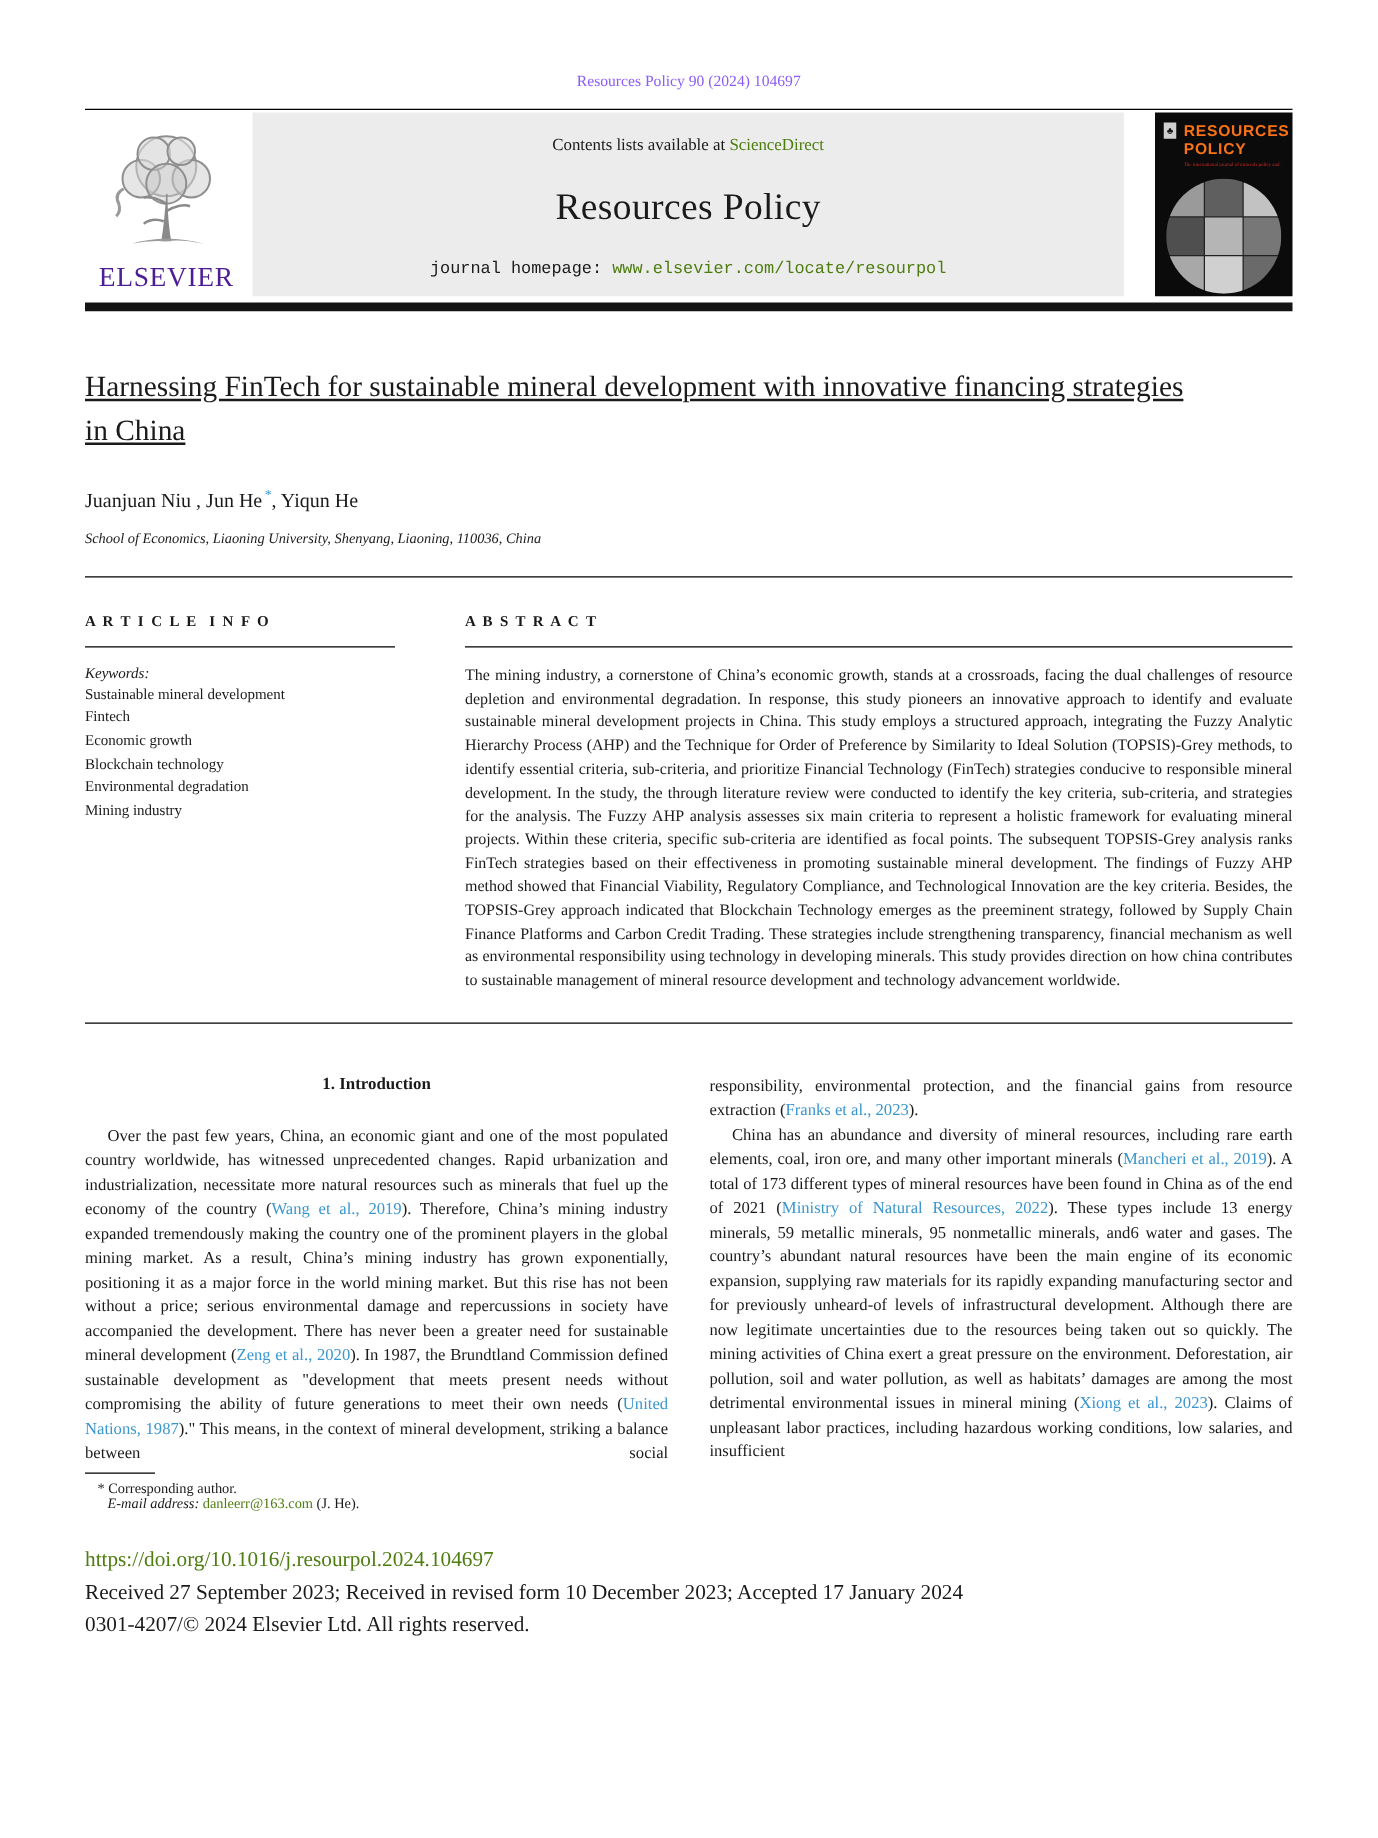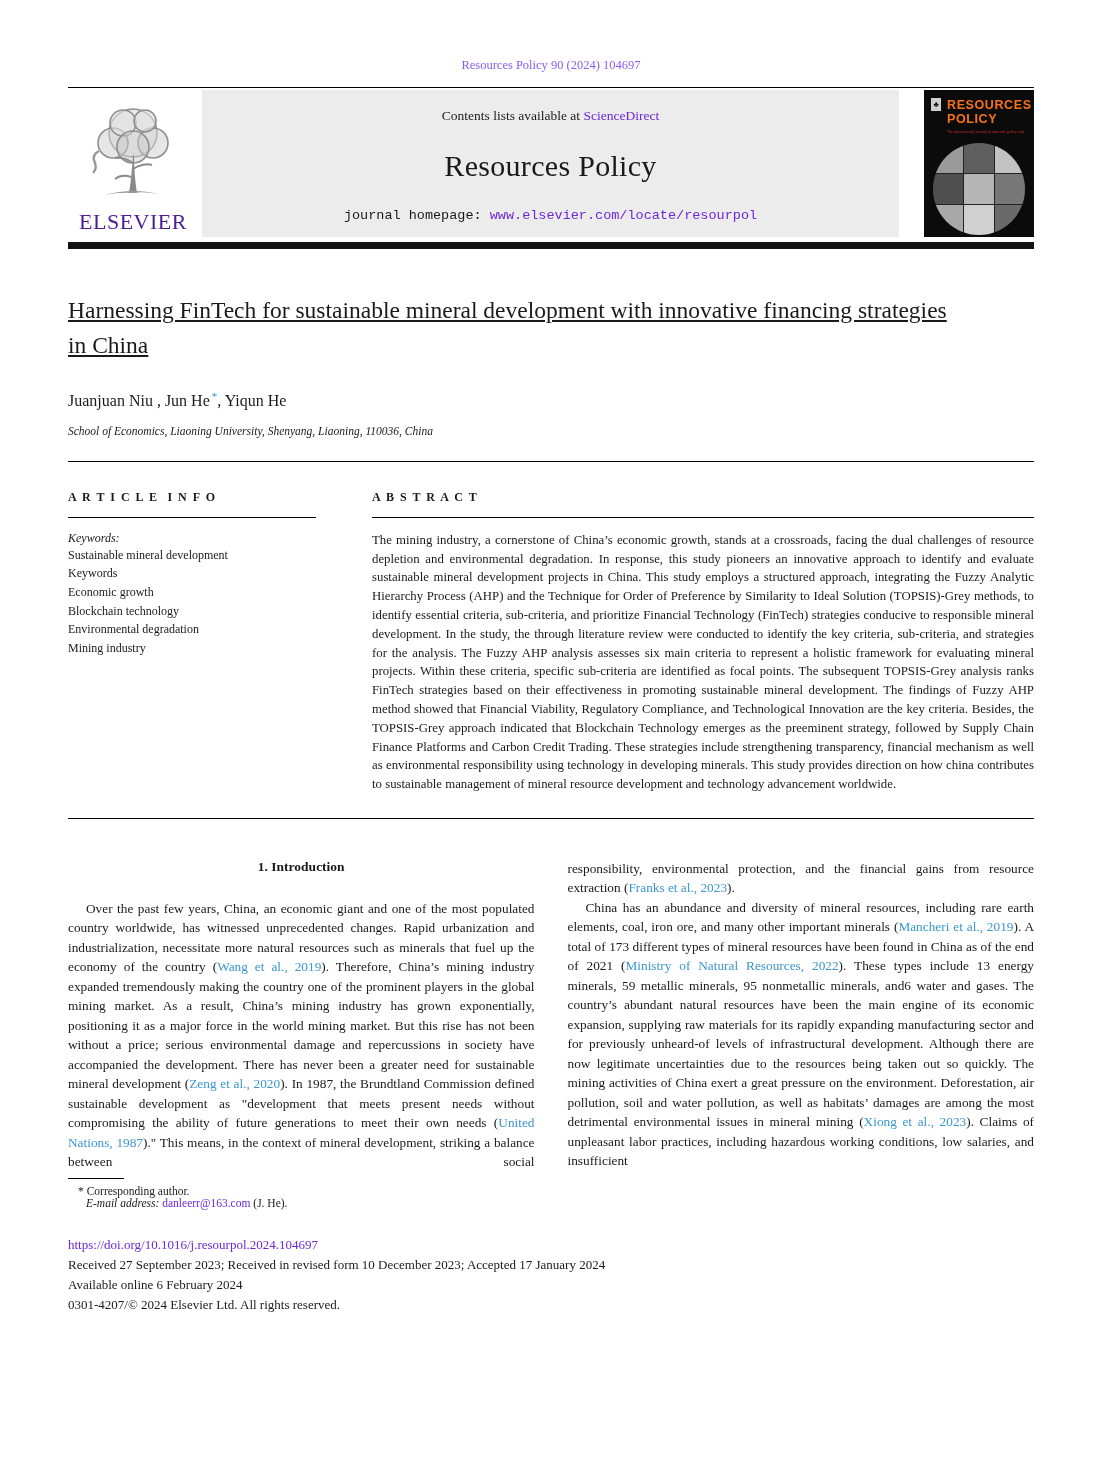--- a/index.html
+++ b/index.html
@@ -21,21 +21,21 @@
     font-family:"Liberation Serif", serif;color:#4c1d95;font-size:22px;letter-spacing:.5px;margin-top:-2px;
   }
   .gray-box{
     flex:1;background:#ececec;margin-left:4px;margin-right:25px;
     display:flex;flex-direction:column;align-items:center;justify-content:space-between;
     padding:18px 10px 14px 10px;box-sizing:border-box;
   }
   .contents-line{font-size:13.5px;}
   .journal-title{font-size:30px;letter-spacing:.3px;}
   .homepage-line{font-size:13.5px;font-family:Liberation Mono, monospace;}
-  .link{color:#6d28d9;text-align:right;}
+  .link{color:#4d7c0f;text-align:right;}
   a.link{text-decoration:none;cursor:pointer;}
   
   .cover{
     width:110px;height:147px;background:#0b0b0b;position:relative;flex:0 0 auto;
     display:flex;flex-direction:column;align-items:center;box-sizing:border-box;padding-top:8px;
   }
   .cover-mark{position:absolute;left:7px;top:8px;width:10px;height:13px;background:#cfcfcf;color:#111;
     font-size:8px;line-height:13px;text-align:center;overflow:hidden;}
   .cover-title{color:#f97316;font-family:"Liberation Sans", sans-serif;font-size:12.5px;font-weight:bold;
     letter-spacing:.6px;line-height:14px;text-align:left;width:78px;margin-left:14px;}
@@ -78,21 +78,21 @@
   .sec-heading{font-size:13.5px;font-weight:bold;margin:0 0 24px 0;text-align:center;}
   .body-p{font-size:13.3px;line-height:1.465;text-align:justify;margin:0;}
   .body-p.indent{text-indent:18px;}
   .body-p.cont{text-align-last:justify;}
   .ref-link{color:#3a96cf;cursor:pointer;}
   
   .footnote{margin-top:6px;width:466px;}
   .fn-rule{border-top:1px solid #000;width:56px;margin-bottom:6px;}
   .fn-line{font-size:11.5px;padding-left:10px;}
   .fn-line .em{font-style:italic;}
-  .footer{margin-top:26px;font-size:13px;line-height:1.55;}
+  .footer{margin-top:26px;font-size:17px;line-height:1.55;}
 </style>
 </head>
 <body>
 
 <div class="page">
 
   <div class="citation">Resources Policy 90 (2024) 104697</div>
   <div class="rule"></div>
 
   <div class="header-row">
@@ -155,21 +155,21 @@
 
   <div class="affiliation">School of Economics, Liaoning University, Shenyang, Liaoning, 110036, China</div>
 
   <div class="info-abstract">
     <div class="info-col">
       <div class="block-heading">A R T I C L E  I N F O</div>
       <div class="sub-rule"></div>
       <div class="kw-label">Keywords:</div>
       <div class="kw-list">
           <div>Sustainable mineral development</div>
-          <div>Keywords</div>
+          <div>Fintech</div>
           <div>Economic growth</div>
           <div>Blockchain technology</div>
           <div>Environmental degradation</div>
           <div>Mining industry</div>
         </div>
     </div>
     <div class="abs-col">
       <div class="block-heading">A B S T R A C T</div>
       <div class="sub-rule"></div>
       <div class="abs-text">The mining industry, a cornerstone of China’s economic growth, stands at a crossroads, facing the dual challenges of resource depletion and environmental degradation. In response, this study pioneers an innovative approach to identify and evaluate sustainable mineral development projects in China. This study employs a structured approach, integrating the Fuzzy Analytic Hierarchy Process (AHP) and the Technique for Order of Preference by Similarity to Ideal Solution (TOPSIS)-Grey methods, to identify essential criteria, sub-criteria, and prioritize Financial Technology (FinTech) strategies conducive to responsible mineral development. In the study, the through literature review were conducted to identify the key criteria, sub-criteria, and strategies for the analysis. The Fuzzy AHP analysis assesses six main criteria to represent a holistic framework for evaluating mineral projects. Within these criteria, specific sub-criteria are identified as focal points. The subsequent TOPSIS-Grey analysis ranks FinTech strategies based on their effectiveness in promoting sustainable mineral development. The findings of Fuzzy AHP method showed that Financial Viability, Regulatory Compliance, and Technological Innovation are the key criteria. Besides, the TOPSIS-Grey approach indicated that Blockchain Technology emerges as the preeminent strategy, followed by Supply Chain Finance Platforms and Carbon Credit Trading. These strategies include strengthening transparency, financial mechanism as well as environmental responsibility using technology in developing minerals. This study provides direction on how china contributes to sustainable management of mineral resource development and technology advancement worldwide.</div>
@@ -195,17 +195,16 @@
       <div>
           <p class="body-p"><span>responsibility, environmental protection, and the financial gains from resource extraction (</span><span class="ref-link">Franks et al., 2023</span><span>).</span></p>
           <p class="body-p indent cont"><span>China has an abundance and diversity of mineral resources, including rare earth elements, coal, iron ore, and many other important minerals (</span><span class="ref-link">Mancheri et al., 2019</span><span>). A total of 173 different types of mineral resources have been found in China as of the end of 2021 (</span><span class="ref-link">Ministry of Natural Resources, 2022</span><span>). These types include 13 energy minerals, 59 metallic minerals, 95 nonmetallic minerals, and6 water and gases. The country’s abundant natural resources have been the main engine of its economic expansion, supplying raw materials for its rapidly expanding manufacturing sector and for previously unheard-of levels of infrastructural development. Although there are now legitimate uncertainties due to the resources being taken out so quickly. The mining activities of China exert a great pressure on the environment. Deforestation, air pollution, soil and water pollution, as well as habitats’ damages are among the most detrimental environmental issues in mineral mining (</span><span class="ref-link">Xiong et al., 2023</span><span>). Claims of unpleasant labor practices, including hazardous working conditions, low salaries, and insufficient</span></p>
         </div>
     </div>
   </div>
 
   <div class="footer">
     <div><a class="link">https://doi.org/10.1016/j.resourpol.2024.104697</a></div>
     <div>Received 27 September 2023; Received in revised form 10 December 2023; Accepted 17 January 2024</div>
-    <div>Available online 6 February 2024</div>
     <div>0301-4207/© 2024 Elsevier Ltd. All rights reserved.</div>
   </div>
 
 </div>
 
 </body></html>

